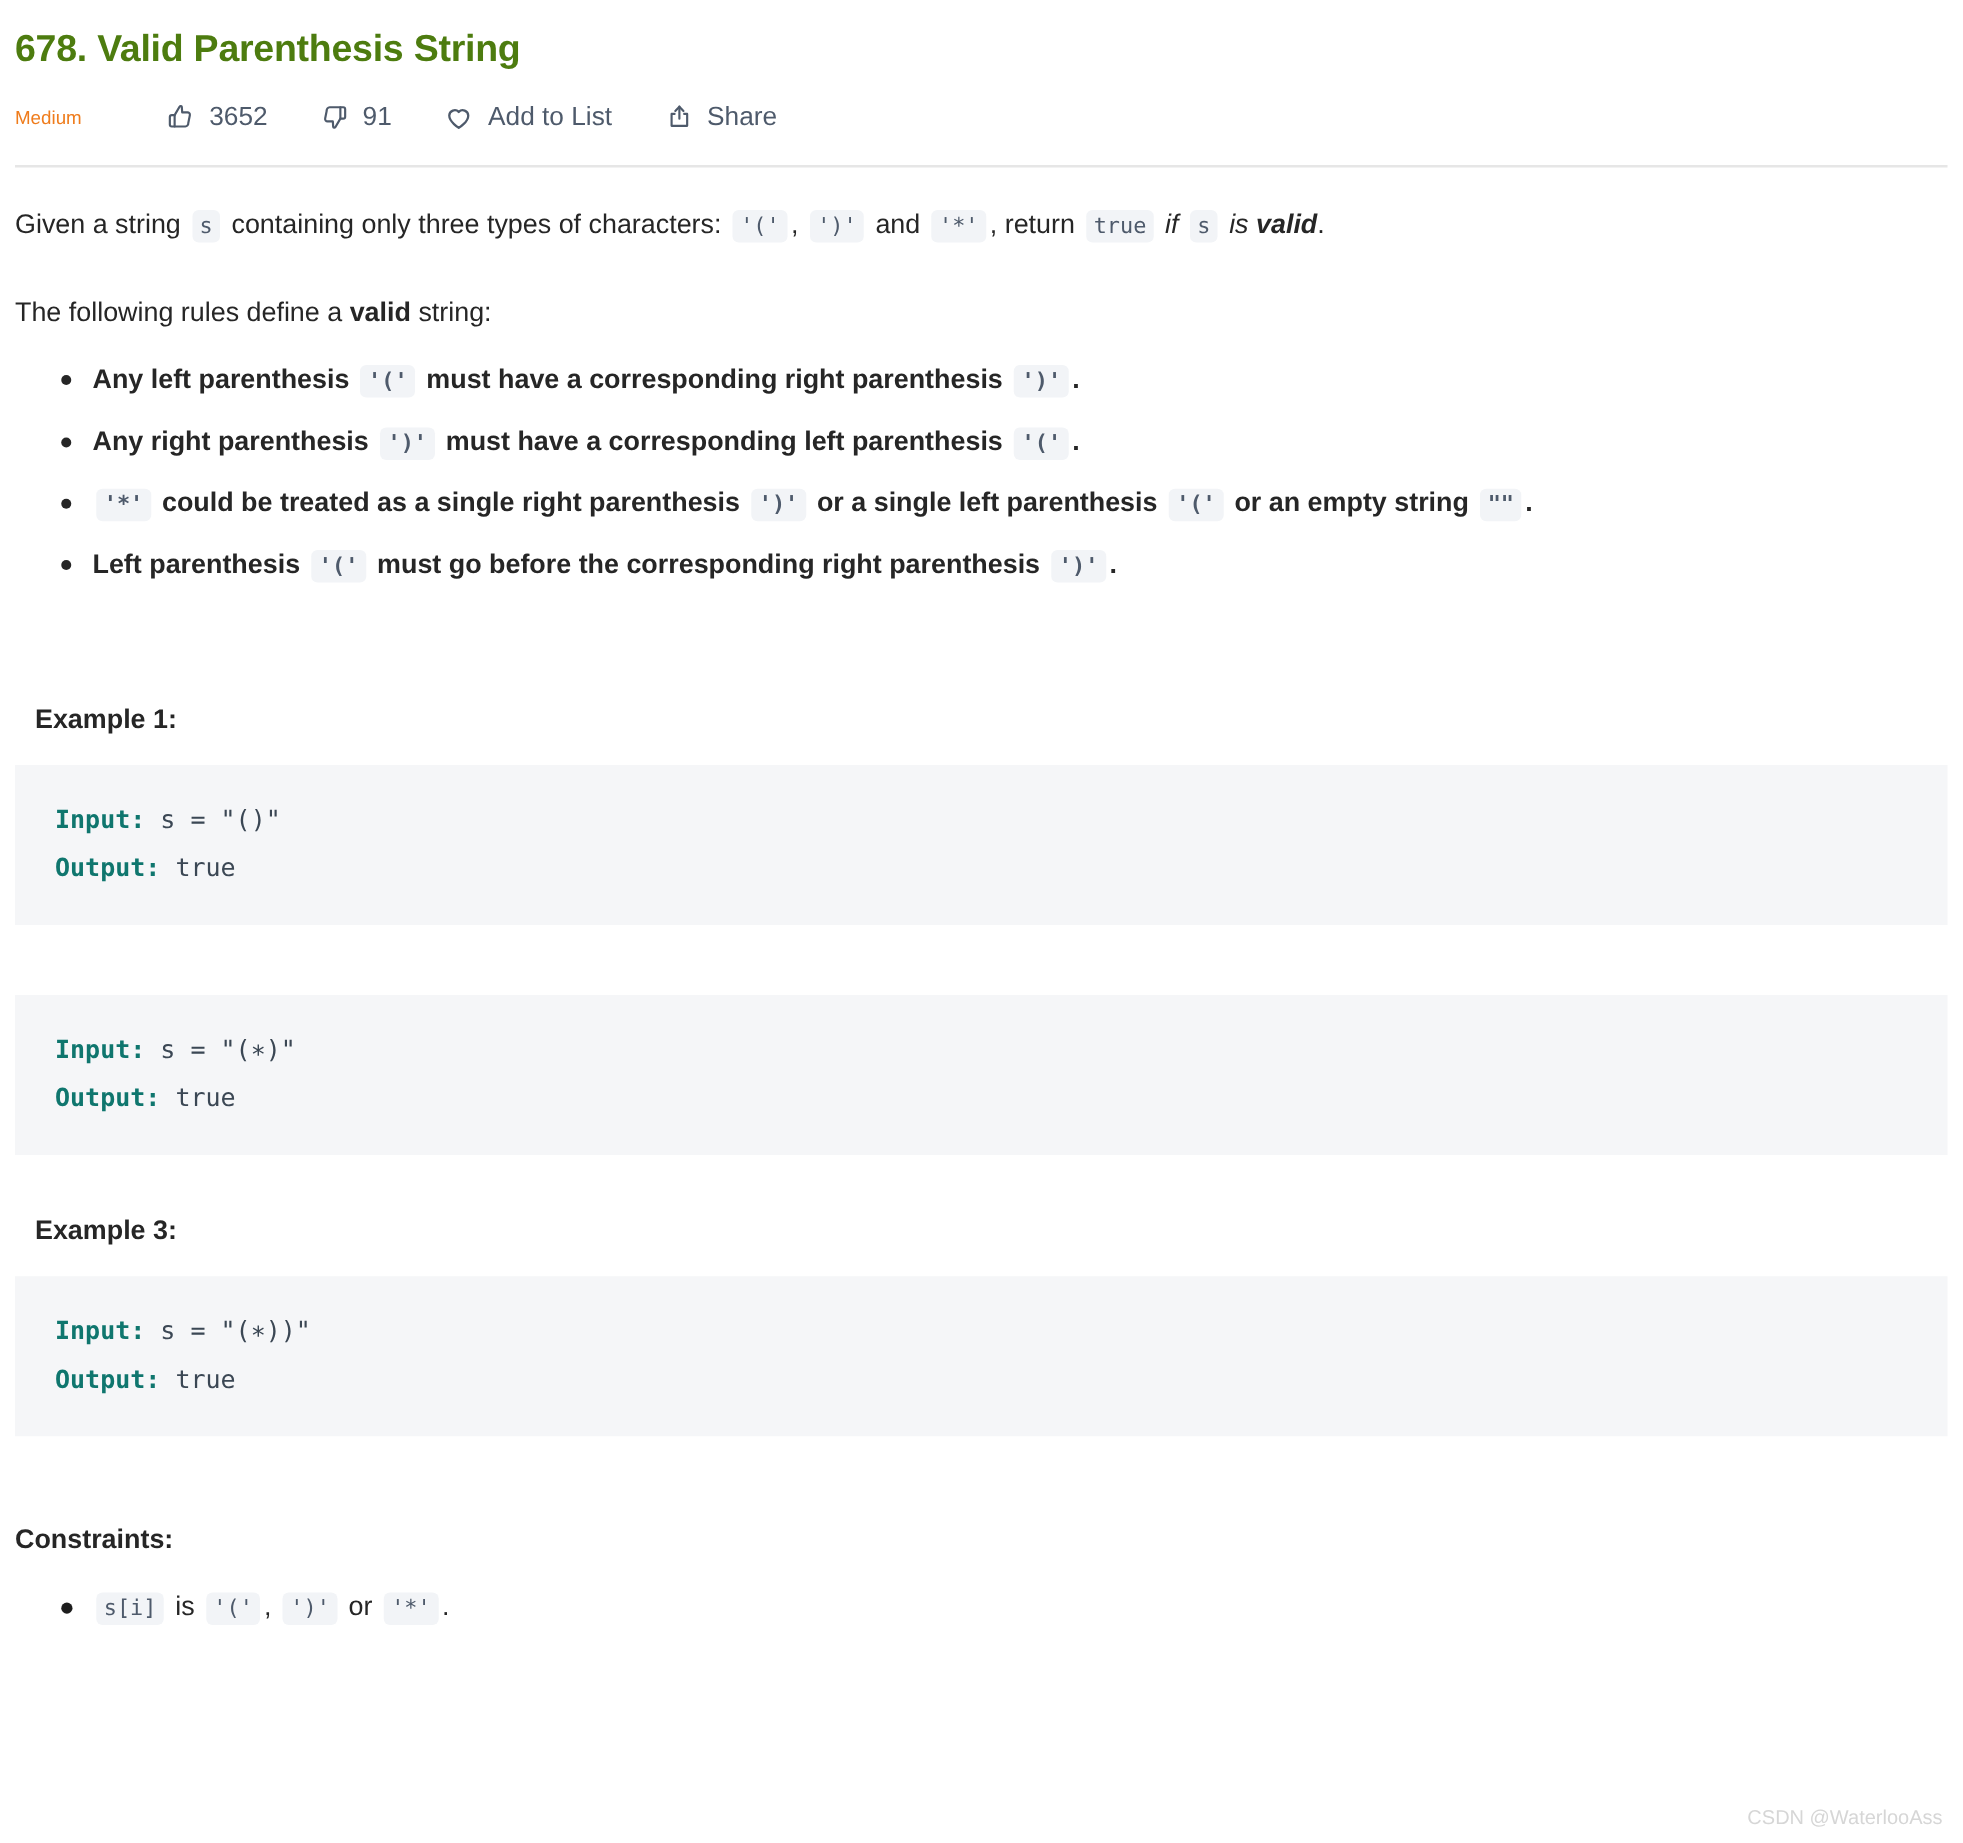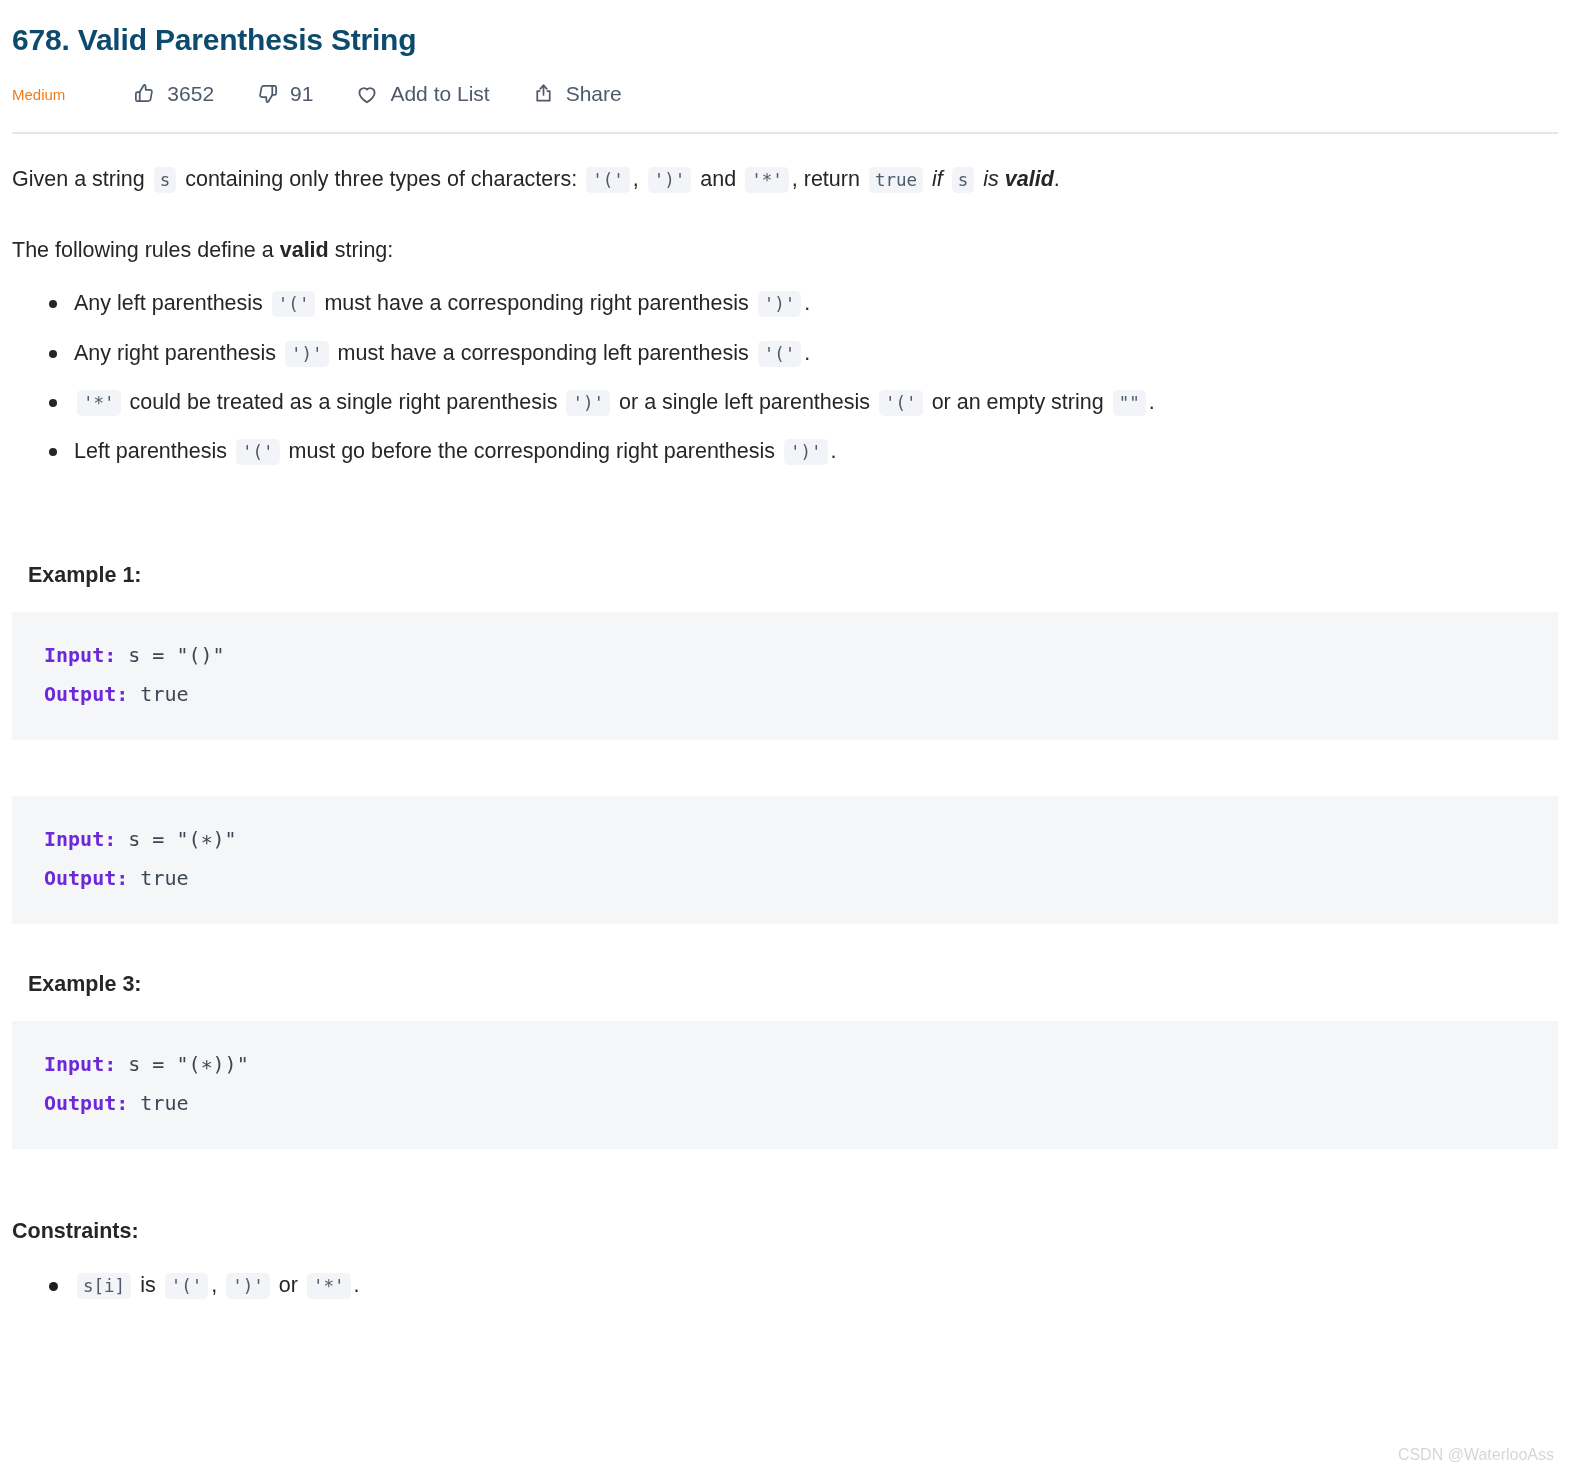--- a/index.html
+++ b/index.html
@@ -18,21 +18,21 @@
   .page {
     padding: 0 12px;
     box-sizing: border-box;
     width: 1570px;
   }
 
   
   .title {
     font-size: 30px;
     font-weight: 700;
-    color: #0c4a6e;
+    color: #4d7c0f;
     letter-spacing: -0.2px;
     margin: 20px 0 0 0;
     line-height: 1.3;
   }
   .meta-row {
     display: flex;
     align-items: center;
     margin-top: 18px;
     height: 34px;
   }
@@ -78,20 +78,21 @@
     margin: 22px 0 0 0;
     padding-left: 62px;
     list-style: none;
   }
   ul.rules li {
     font-size: 21.5px;
     line-height: 1.45;
     color: #262626;
     position: relative;
     margin-bottom: 18px;
+    font-weight: bold;
   }
   ul.rules li::before {
     content: "";
     position: absolute;
     left: -25px;
     top: 12px;
     width: 8px;
     height: 8px;
     border-radius: 50%;
     background: #262626;
@@ -127,21 +128,21 @@
   }
   .ex-line {
     font-family: "DejaVu Sans Mono", monospace;
     font-size: 20px;
     line-height: 1.95;
     color: #3b4754;
     white-space: pre;
   }
   .ex-line .k {
     font-weight: 700;
-    color: #6d28d9;
+    color: #0f766e;
   }
 
   
   .constraints-head {
     font-size: 21.5px;
     font-weight: 700;
     color: #262626;
     margin: 0;
   }
   ul.constraints {

